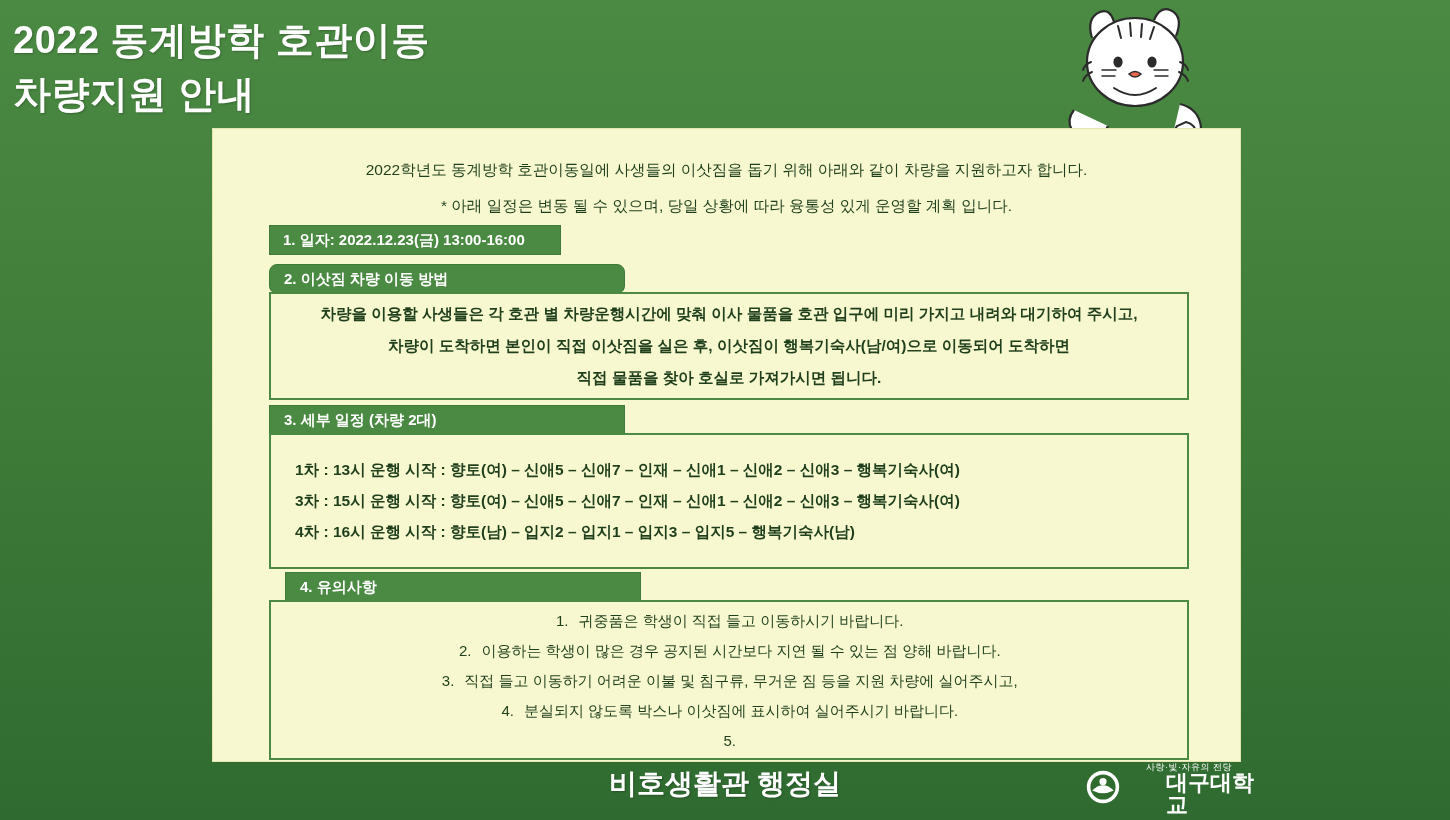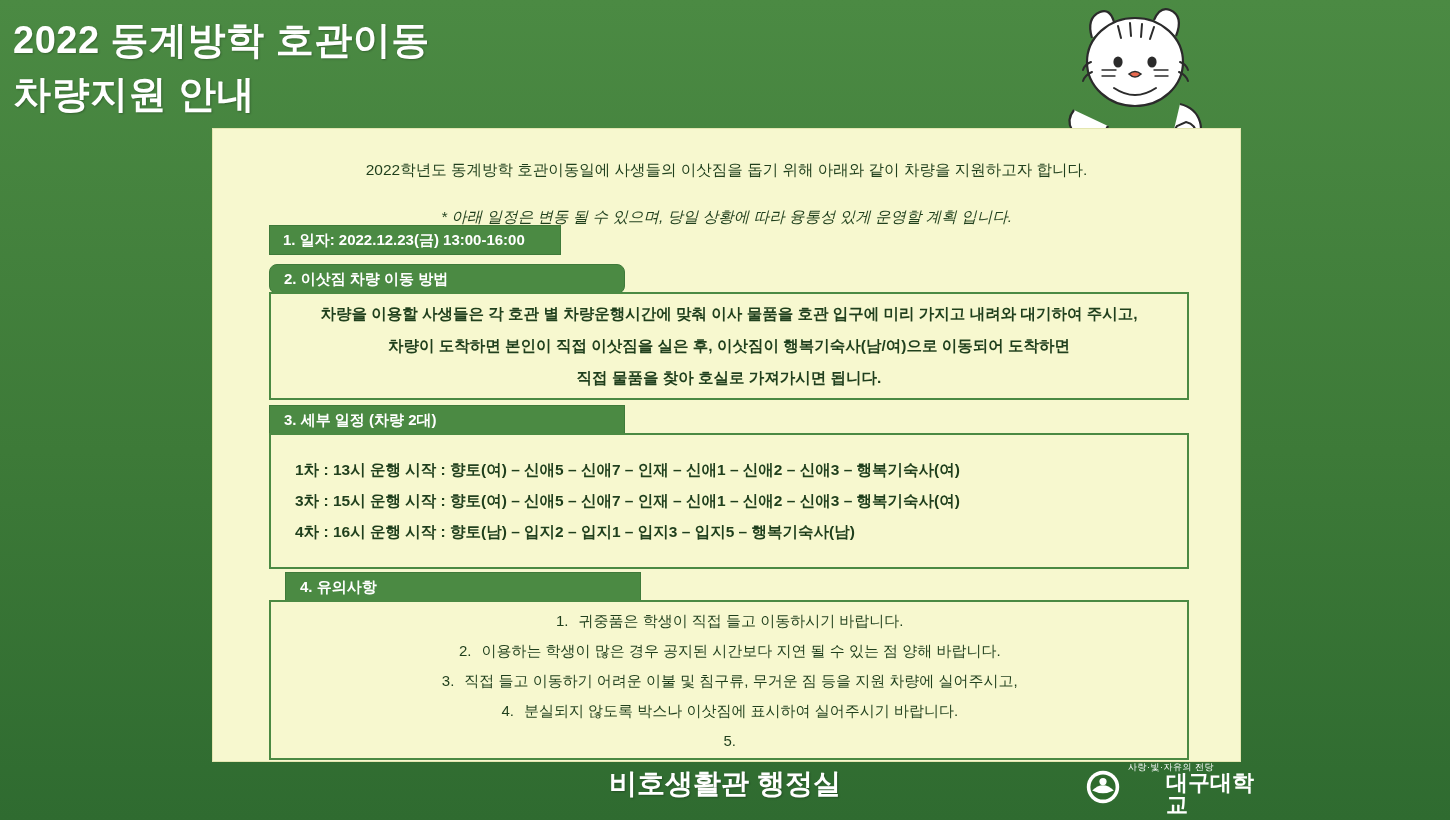--- a/index.html
+++ b/index.html
@@ -57,21 +57,21 @@
     border: 1px solid #e4e6b0;
   }
 
   .intro {
     text-align: center;
     color: #1f3f1c;
     font-size: 15.5px;
     line-height: 1.55;
     padding-top: 29px;
   }
-  .intro .l2 { margin-top: 23px; font-style: italic; }
+  .intro .l2 { margin-top: 12px; }
 
   
   .sec-head {
     position: absolute;
     height: 30px;
     background: #4b8a43;
     color: #ffffff;
     font-size: 15px;
     font-weight: bold;
     display: flex;
@@ -131,20 +131,21 @@
     height: 46px;
     color: #ffffff;
     display: flex;
     align-items: center;
     gap: 7px;
   }
   .univ-slogan {
     font-size: 9px;
     letter-spacing: 0.5px;
     line-height: 1.2;
+    margin-left: 18px;
   }
   .univ-name {
     font-size: 22px;
     font-weight: bold;
     line-height: 1;
     padding-left: 38px;
   }
 </style>
 </head>
 <body>

